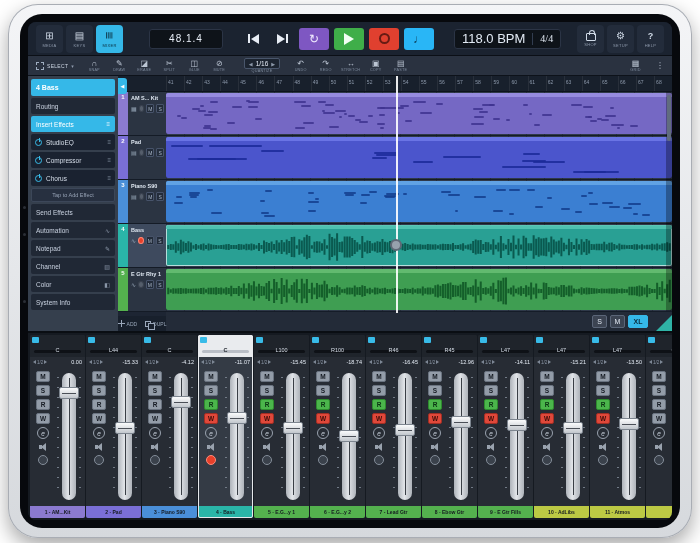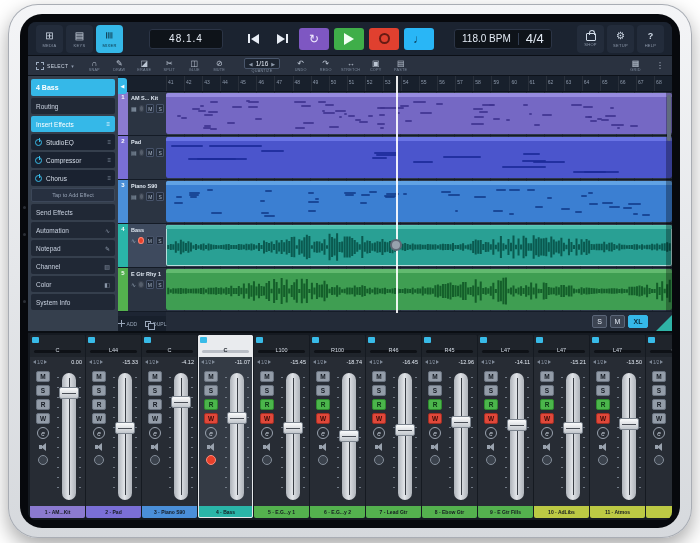--- a/index.html
+++ b/index.html
@@ -38,23 +38,23 @@
   .tbtn .bar { width:2px; height:9px; background:#e8edf5; }
   .tri { width:0; height:0; border-top:5px solid transparent; border-bottom:5px solid transparent; }
   .tri-l { border-right:8px solid #e8edf5; }
   .tri-r { border-left:8px solid #e8edf5; }
   .tbtn.loop { background:#7e57c2; } .tbtn.play { background:#3fae49; } .tbtn.rec { background:#e0402f; } .tbtn.jam { background:#29b6f6; }
   .loop-g { color:#f1ecff; font-size:12px; line-height:12px; }
   .play-tri { width:0; height:0; border-top:6px solid transparent; border-bottom:6px solid transparent; border-left:10px solid #f2fff4; }
   .rec-ring { width:11px; height:11px; border-radius:50%; border:2px solid rgba(40,7,4,.65); }
   .note-g { color:#0d3850; font-size:12px; line-height:12px; }
   .tempobox { margin-left:14px; height:20px; background:#0e1319; border:1px solid #2b3445; border-radius:3px; display:flex; align-items:center; padding:0 7px; gap:7px; }
-  .bpm { color:#e2eaf4; font-size:10px; }
+  .bpm { color:#e2eaf4; font-size:13px; }
   .tempodiv { width:1px; height:12px; background:#323d50; }
-  .sig { color:#e2eaf4; font-size:13px; }
+  .sig { color:#e2eaf4; font-size:10px;font-family:Liberation Serif, serif; }
   .tb-spacer { flex:1; }
 
   
   .toolbar2 { height:20px; flex:none; background:#2a3240; border-bottom:1px solid #0d121a; display:flex; align-items:center; padding:0 8px; gap:9px; }
   .selbtn { display:flex; align-items:center; gap:3px; color:#ccd5e2; }
   .sel-ic { width:8px; height:8px; border:1px dashed #9fadc0; }
   .sel-lb { font-size:5px; letter-spacing:.3px; }
   .sel-caret { font-size:5px; color:#8d99ab; }
   .tgrp { display:flex; gap:2px; }
   .tool { width:23px; display:flex; flex-direction:column; align-items:center; }

